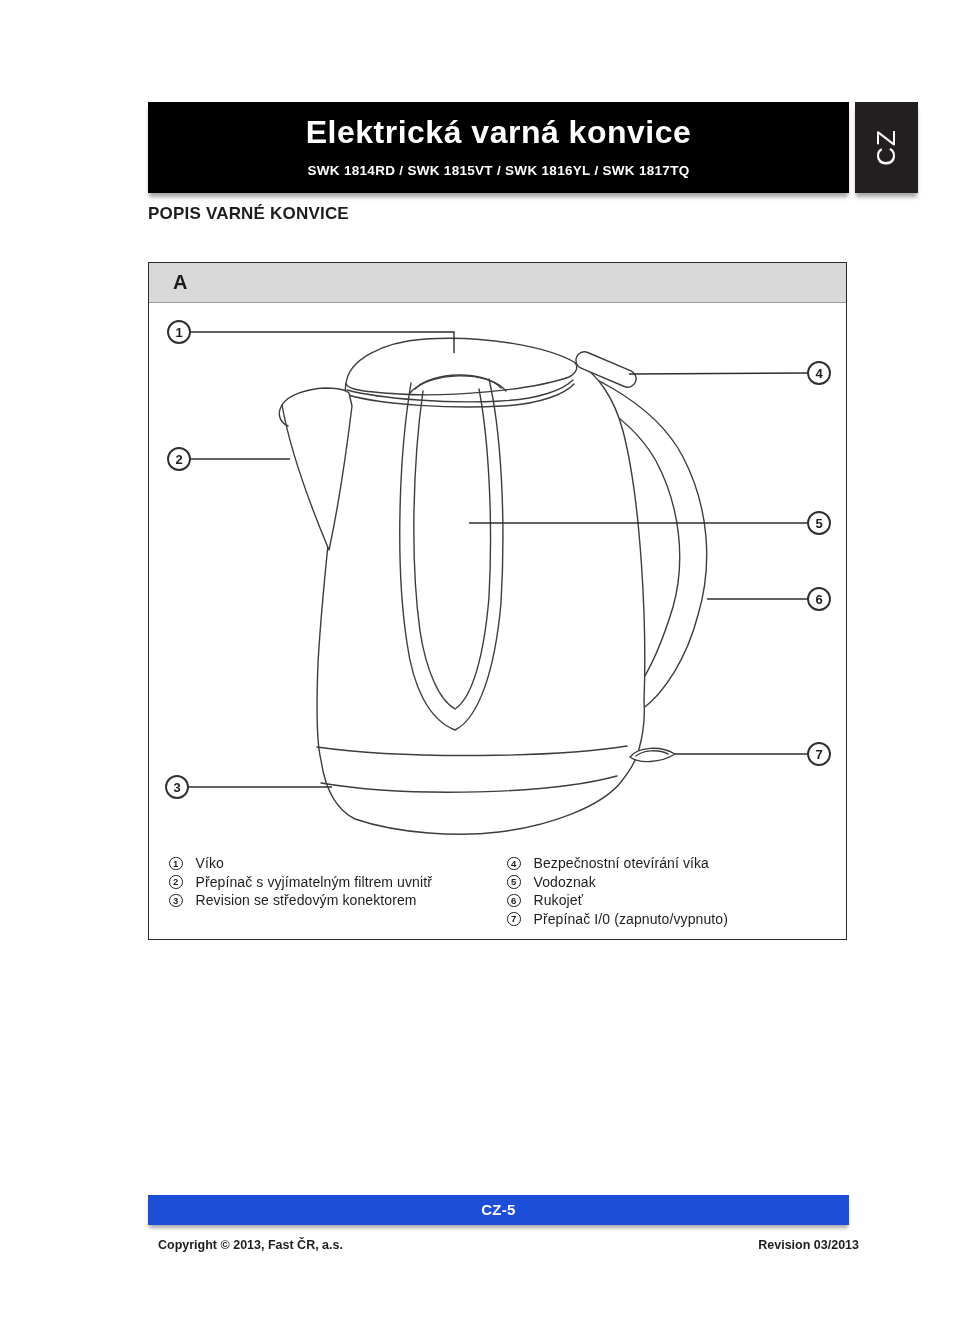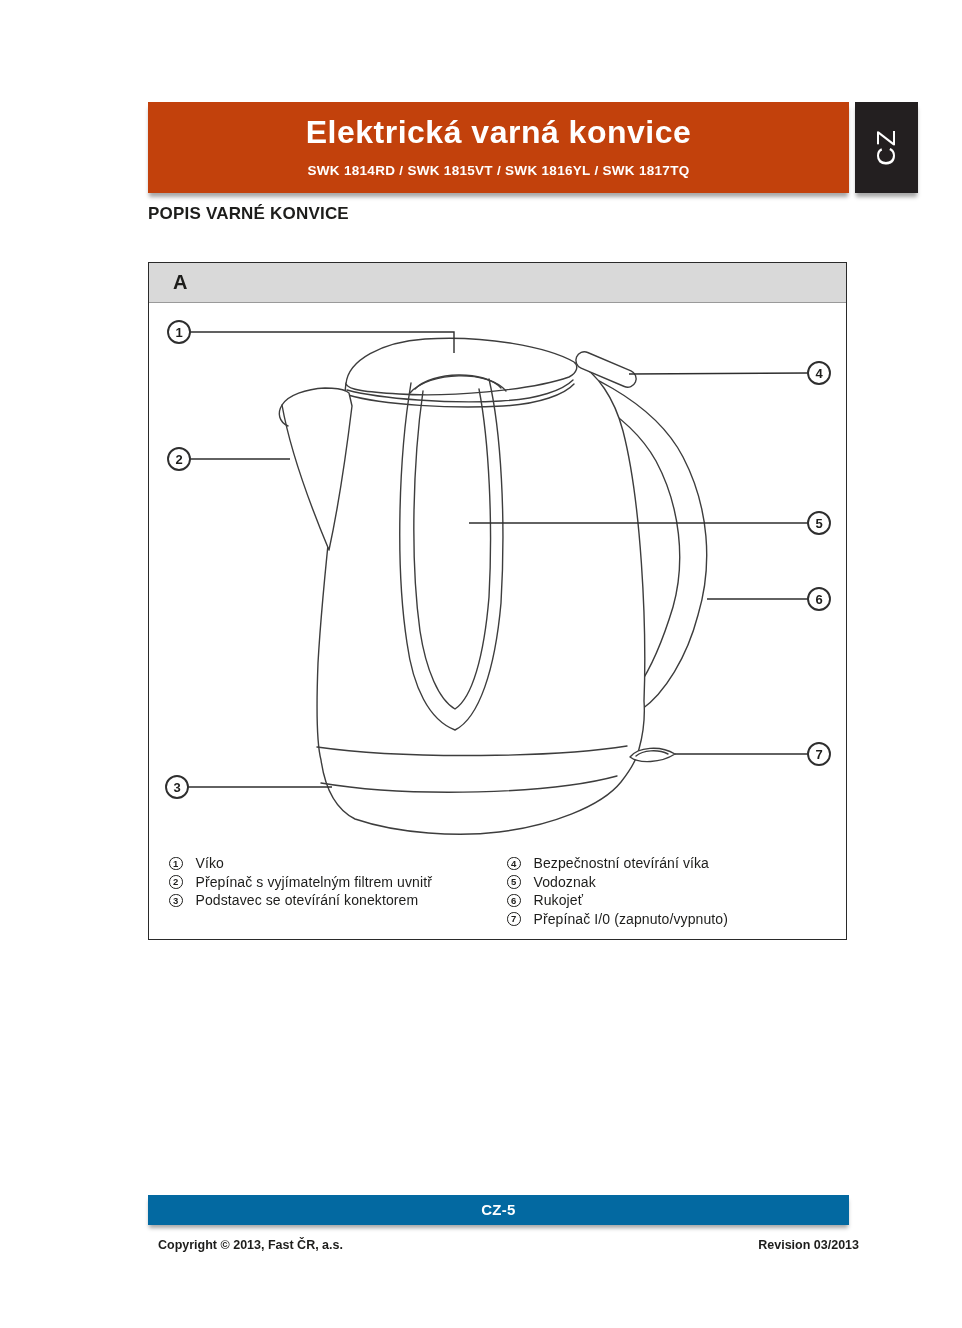--- a/index.html
+++ b/index.html
@@ -3,21 +3,21 @@
 <meta charset="utf-8">
 <style>
   * { margin:0; padding:0; box-sizing:border-box; }
   html,body { background:#ffffff; }
   body { font-family:"Liberation Sans", sans-serif; color:#1d1d1b; }
   .page { position:relative; width:962px; height:1328px; background:#fff; overflow:hidden; }
 
   
   .header-bar {
     position:absolute; left:148px; top:102px; width:701px; height:91px;
-    background:#c2410c; color:#fff; text-align:center;
+    background:#000000; color:#fff; text-align:center;
     box-shadow:0 5px 4px -1px rgba(0,0,0,.35);
     display:flex; flex-direction:column; align-items:center; justify-content:center;
   }
   .header-title { font-size:32px; font-weight:600; letter-spacing:.5px; line-height:36px; margin-top:-2px; }
   .header-models { font-size:13.5px; font-weight:700; line-height:17.5px; letter-spacing:.3px; margin-top:3px; }
   .lang-tab {
     position:absolute; left:855px; top:102px; width:63px; height:91px;
     background:#231f20; color:#fff;
     box-shadow:0 5px 4px -1px rgba(0,0,0,.35);
     display:flex; align-items:center; justify-content:center;
@@ -51,21 +51,21 @@
   .legend-num {
     flex:0 0 auto; width:13.5px; height:13.5px; border:1.4px solid #1d1d1b; border-radius:50%;
     font-size:9.5px; font-weight:700; line-height:11px;
     display:flex; align-items:center; justify-content:center; margin-right:13px;
   }
   .legend-label { font-size:14px; font-weight:400; letter-spacing:.1px; white-space:nowrap; }
 
   
   .footer-bar {
     position:absolute; left:148px; top:1195px; width:701px; height:30px;
-    background:#0369a1; color:#fff; text-align:center;
+    background:#1d4ed8; color:#fff; text-align:center;
     font-size:15px; font-weight:600; line-height:29px; letter-spacing:.3px;
     box-shadow:0 4px 4px -1px rgba(0,0,0,.35);
   }
   .footer-meta {
     position:absolute; left:158px; top:1238px; width:701px;
     display:flex; justify-content:space-between;
     font-size:12.5px; font-weight:700;
   }
 
   
@@ -178,21 +178,21 @@
       <div class="legend-row">
         <span class="legend-num">1</span>
         <span class="legend-label">Víko</span>
       </div>
       <div class="legend-row">
         <span class="legend-num">2</span>
         <span class="legend-label">Přepínač s vyjímatelným filtrem uvnitř</span>
       </div>
       <div class="legend-row">
         <span class="legend-num">3</span>
-        <span class="legend-label">Podstavec se otevírání konektorem</span>
+        <span class="legend-label">Revision se středovým konektorem</span>
       </div>
     </div>
     <div class="legend-col right">
       <div class="legend-row">
         <span class="legend-num">4</span>
         <span class="legend-label">Bezpečnostní otevírání víka</span>
       </div>
       <div class="legend-row">
         <span class="legend-num">5</span>
         <span class="legend-label">Vodoznak</span>

